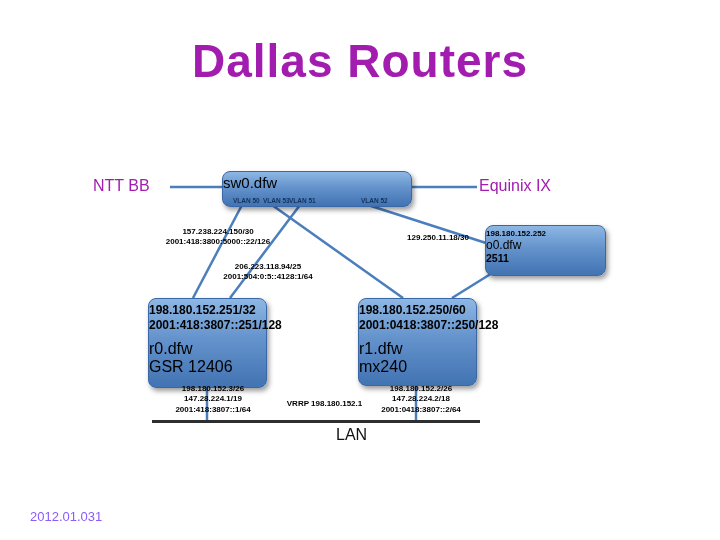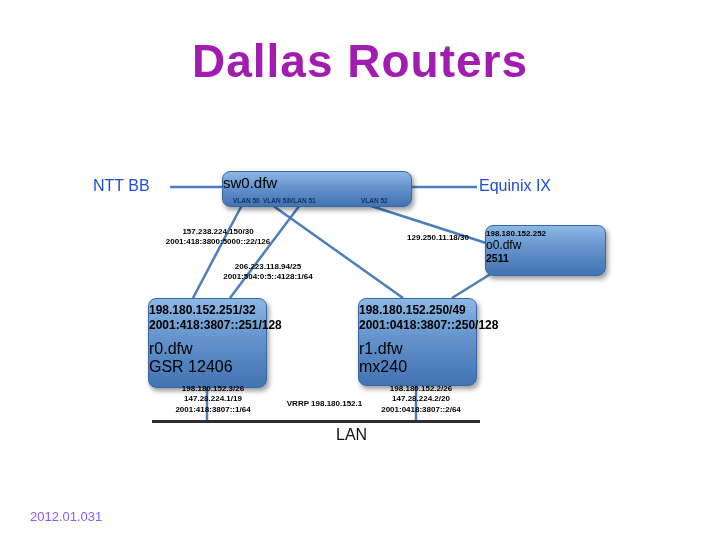--- a/index.html
+++ b/index.html
@@ -1,21 +1,21 @@
 <!DOCTYPE html>
 <html><head>
 <meta charset="utf-8">
 <style>
   html,body{margin:0;padding:0;}
   body{width:720px;height:540px;background:#ffffff;font-family:"Liberation Sans",sans-serif;position:relative;overflow:hidden;}
   .slide{position:absolute;inset:0;}
   svg.wires{position:absolute;left:0;top:0;z-index:1;}
   svg.wires line{stroke:#4a7ebc;stroke-width:2.5;}
   .title{position:absolute;top:34px;left:0;width:100%;text-align:center;font-size:46px;font-weight:bold;letter-spacing:1px;color:#a21caf;z-index:2;}
-  .plainlabel{position:absolute;font-size:16px;color:#1d4ed8;z-index:3;white-space:nowrap;}
+  .plainlabel{position:absolute;font-size:16px;color:#a21caf;z-index:3;white-space:nowrap;}
   .ntt{left:93px;top:177px;}
   .equinix{left:479px;top:177px;}
   .bluebox{position:absolute;z-index:2;background:linear-gradient(180deg,#8db7e4 0%,#6493cc 45%,#4273b2 100%);border:1px solid #3a67a6;border-radius:8px;box-shadow:2px 3px 5px rgba(0,0,0,0.40);color:#000;text-align:left;}
   .sw0{left:222px;top:171px;width:188px;height:34px;}
   .sw0-name{font-size:15px;padding-top:2px;}
   .vlan{position:absolute;bottom:2px;font-size:6.5px;font-weight:bold;color:#12315e;white-space:nowrap;}
   .v50{left:10px;} .v53{left:40px;} .v51{left:66px;} .v52{left:138px;}
   .o0{left:485px;top:225px;width:119px;height:46px;padding-top:3px;}
   .o0-ip{font-size:8px;font-weight:bold;}
   .o0-name{font-size:12px;}
@@ -75,21 +75,21 @@
   </div>
 
   <div class="bluebox router r0">
     <div class="r-ip">198.180.152.251/32</div>
     <div class="r-ip">2001:418:3807::251/128</div>
     <div class="r-name">r0.dfw</div>
     <div class="r-model">GSR 12406</div>
   </div>
 
   <div class="bluebox router r1">
-    <div class="r-ip">198.180.152.250/49</div>
+    <div class="r-ip">198.180.152.250/60</div>
     <div class="r-ip">2001:0418:3807::250/128</div>
     <div class="r-name">r1.dfw</div>
     <div class="r-model">mx240</div>
   </div>
 
   <div class="iplabel lbl-ntt-link">
     <div>157.238.224.150/30</div>
     <div>2001:418:3800:5000::22/126</div>
   </div>
 
@@ -106,21 +106,21 @@
   <div class="iplabel lbl-r0-lan">
     <div>198.180.152.3/26</div>
     <div>147.28.224.1/19</div>
     <div>2001:418:3807::1/64</div>
   </div>
 
   <div class="iplabel lbl-vrrp">VRRP 198.180.152.1</div>
 
   <div class="iplabel lbl-r1-lan">
     <div>198.180.152.2/26</div>
-    <div>147.28.224.2/20</div>
+    <div>147.28.224.2/18</div>
     <div>2001:0418:3807::2/64</div>
   </div>
 
   <div class="lan-line"></div>
   <div class="lan-label">LAN</div>
 
   <div class="footer">2012.01.031</div>
 
 </div>
 

